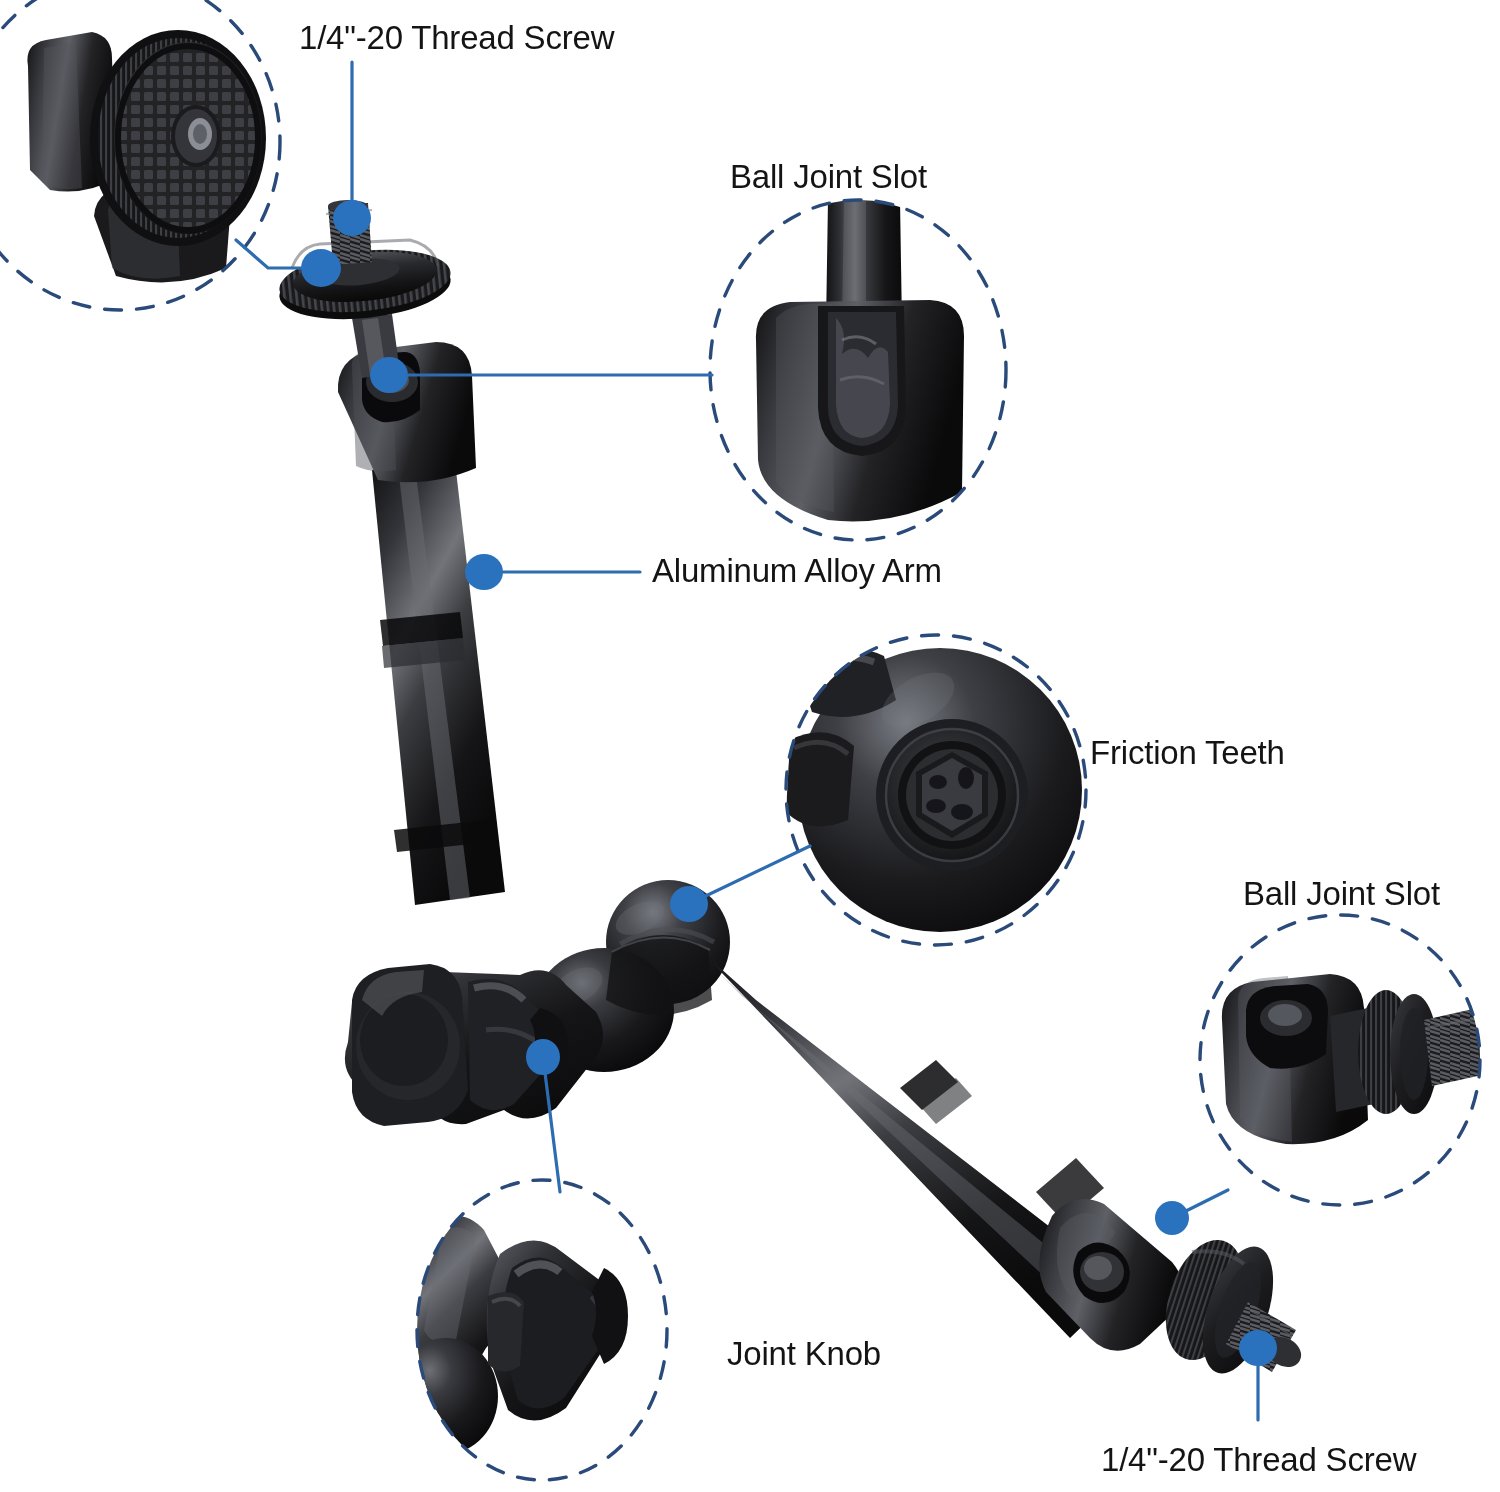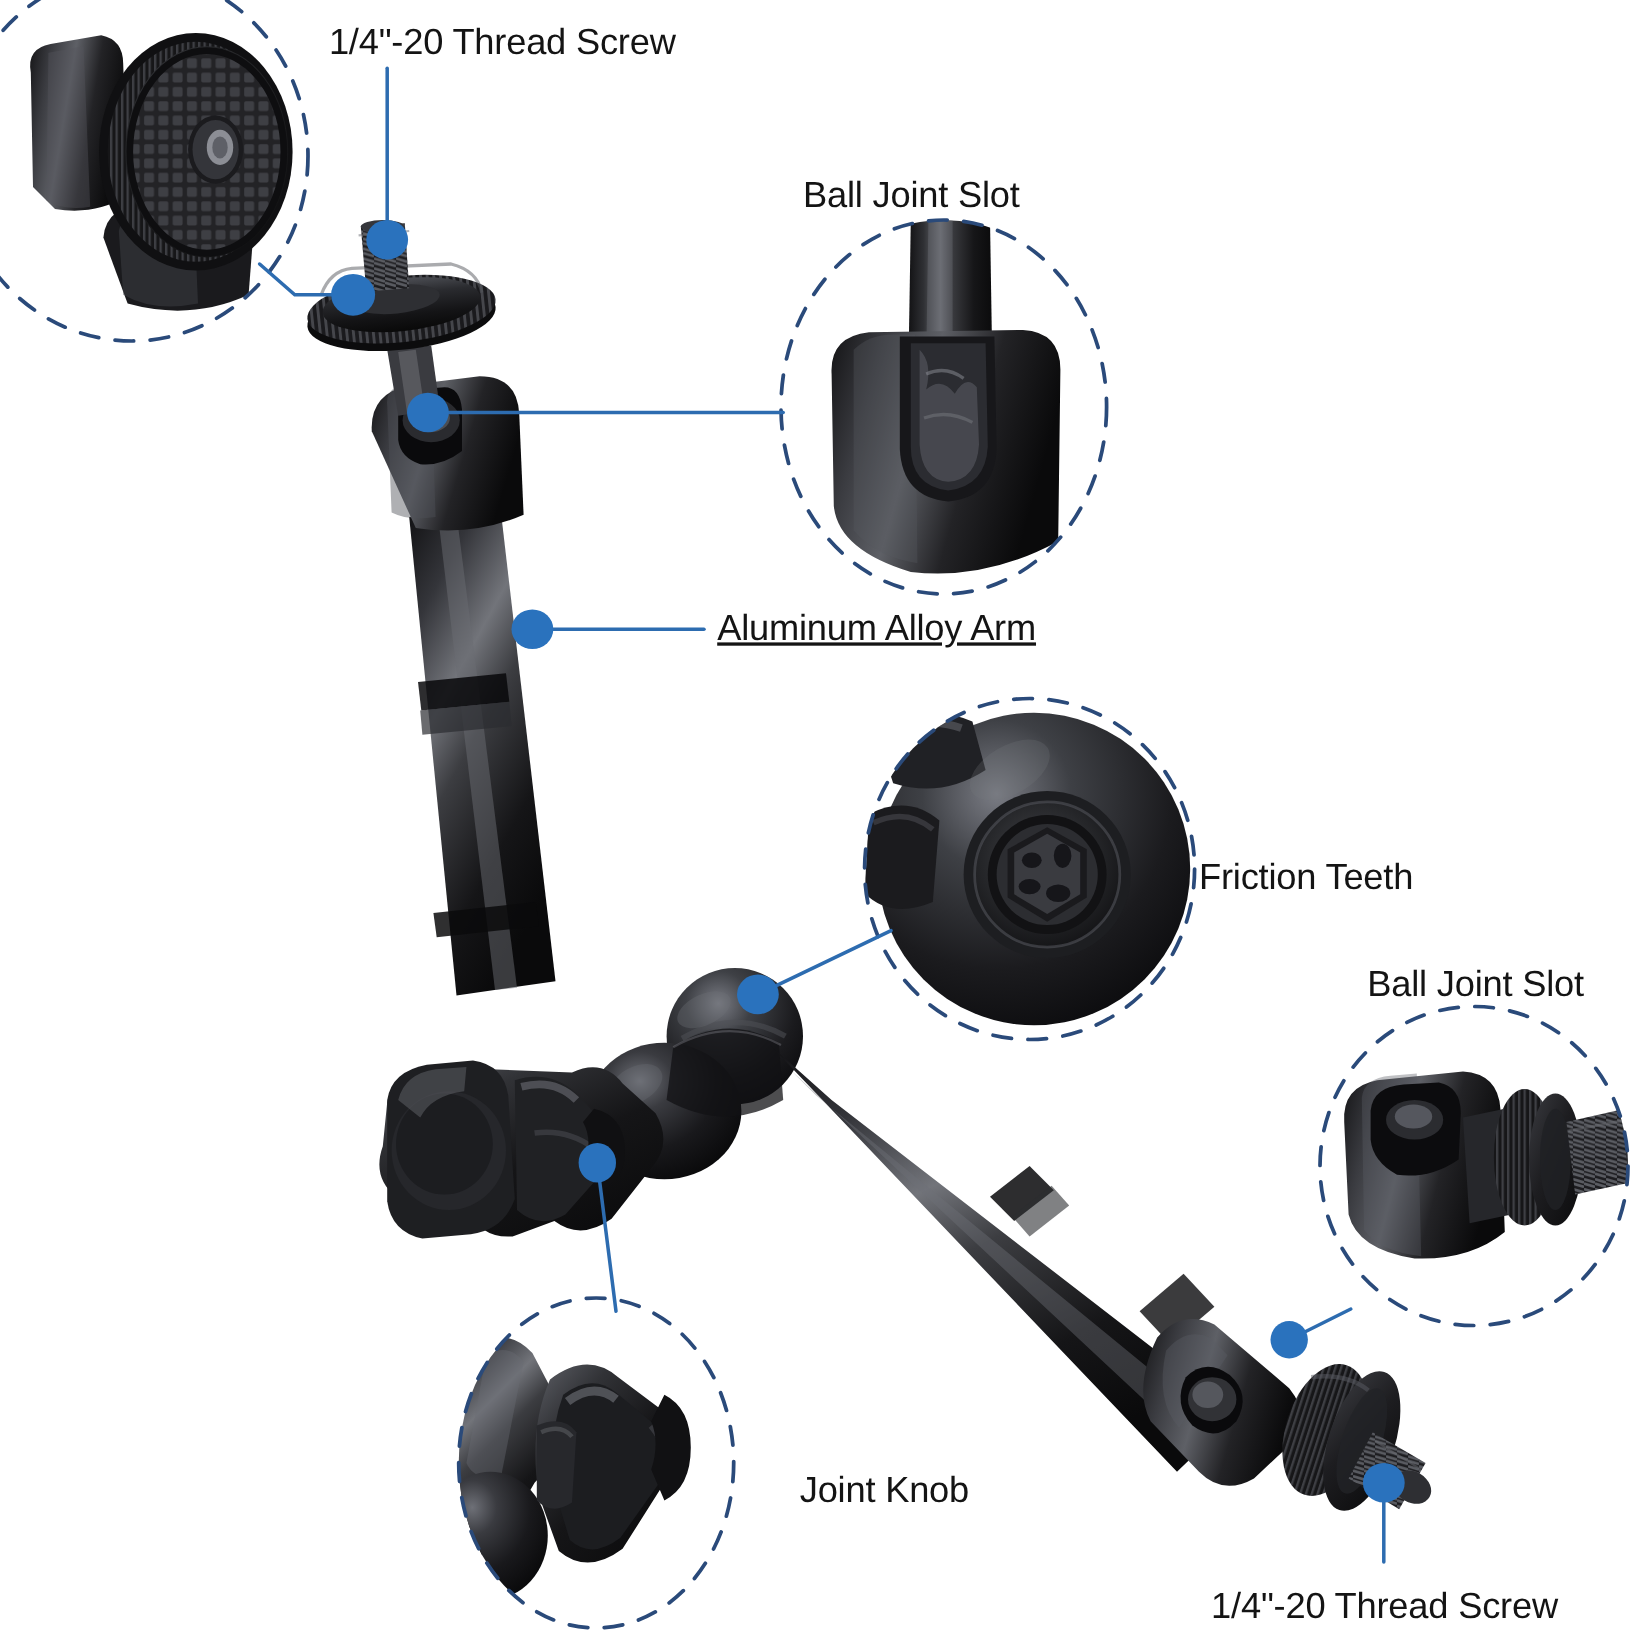--- a/index.html
+++ b/index.html
@@ -345,23 +345,23 @@
       <ellipse cx="543" cy="1057" rx="17" ry="18"></ellipse>
       <ellipse cx="1172" cy="1218" rx="17" ry="17"></ellipse>
       <ellipse cx="1258" cy="1348" rx="19" ry="18"></ellipse>
     </g>
   </svg>
 
   <div class="callout-label" style="left:299px; top:21px;">1/4"-20 Thread Screw</div>
 
   <div class="callout-label" style="left:730px; top:160px;">Ball Joint Slot</div>
 
-  <div class="callout-label" style="left:652px; top:554px;text-decoration:underline;">Aluminum Alloy Arm</div>
-
-  <div class="callout-label" style="left:1090px; top:736px;margin-top:44px;">Friction Teeth</div>
+  <div class="callout-label" style="left:652px; top:554px;">Aluminum Alloy Arm</div>
+
+  <div class="callout-label" style="left:1090px; top:736px;">Friction Teeth</div>
 
   <div class="callout-label" style="left:1243px; top:877px;">Ball Joint Slot</div>
 
   <div class="callout-label" style="left:727px; top:1337px;">Joint Knob</div>
 
   <div class="callout-label" style="left:1101px; top:1443px;">1/4"-20 Thread Screw</div>
 
 </div>
 
 </body></html>

